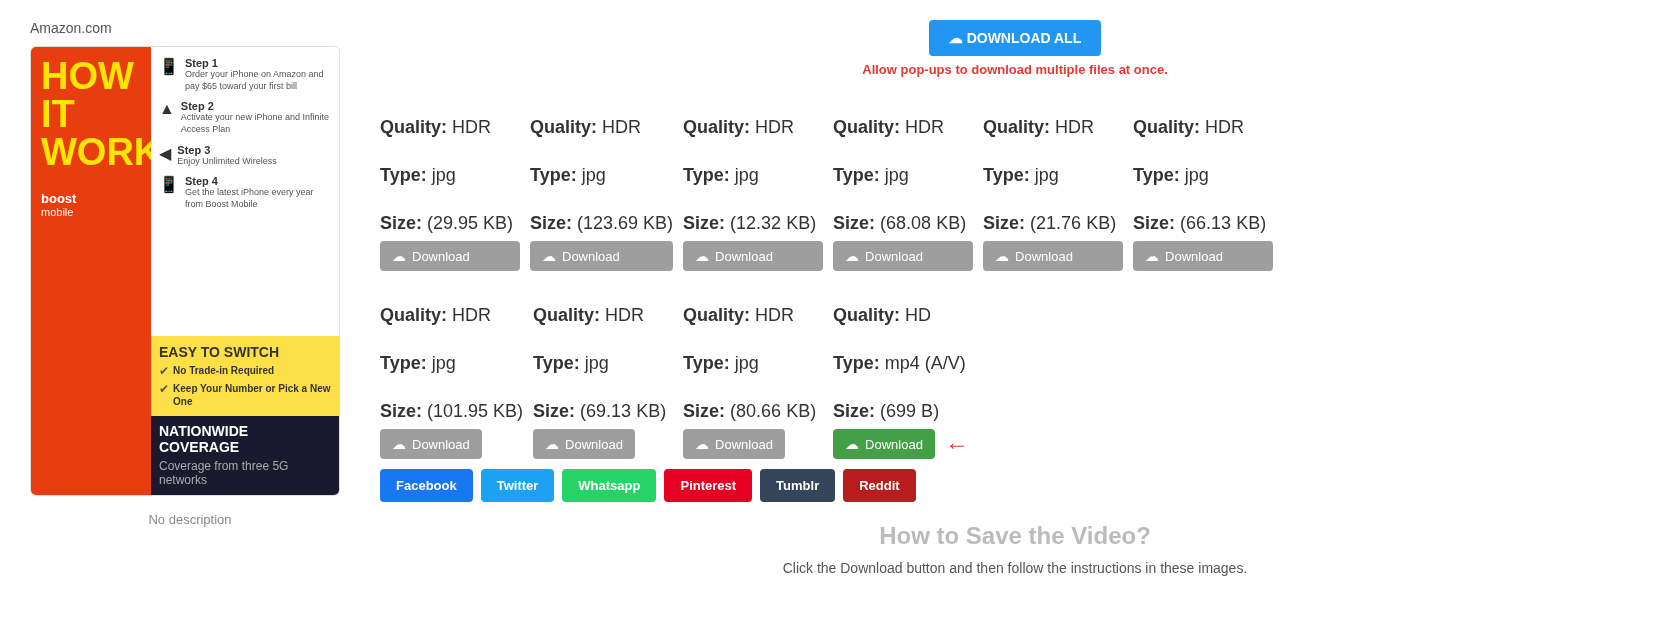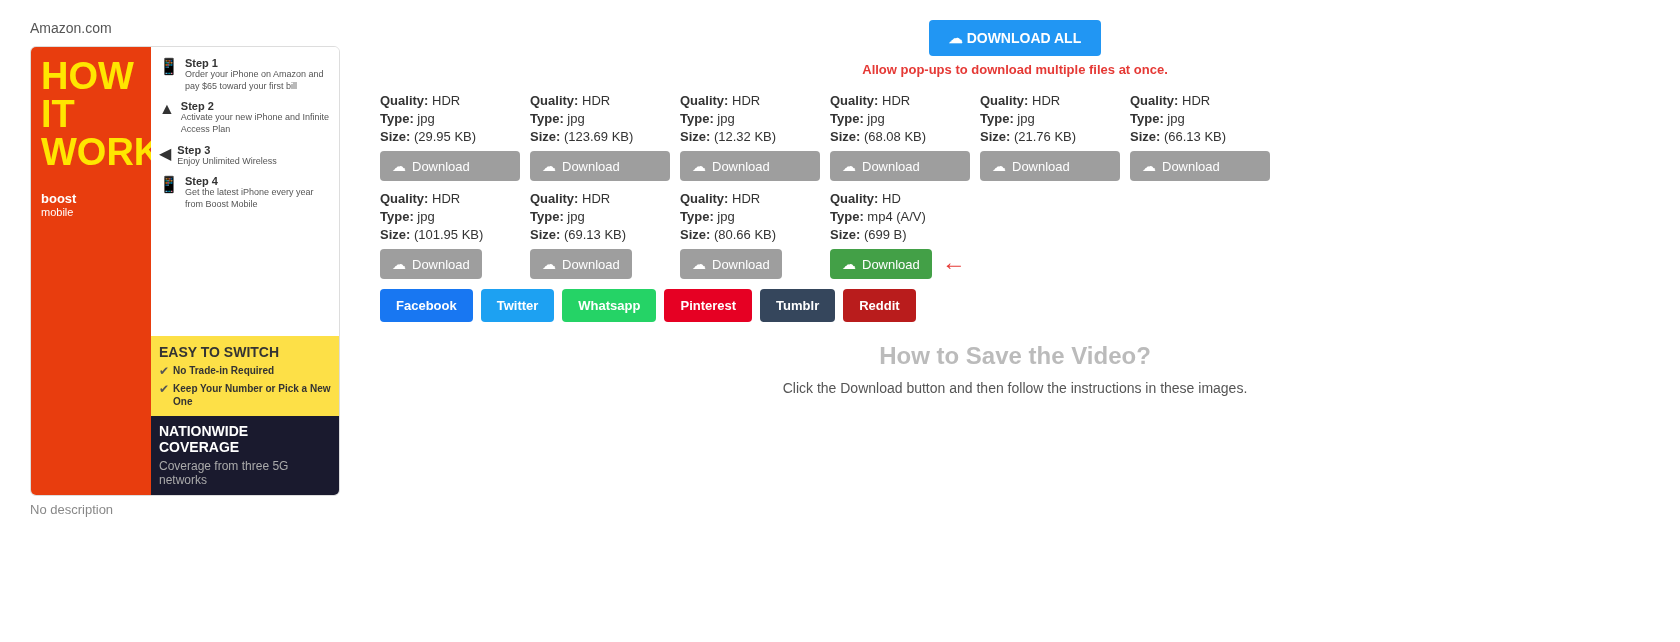--- a/index.html
+++ b/index.html
@@ -129,24 +129,24 @@
       color: #fff;
       text-transform: uppercase;
       line-height: 1.1;
     }
     .coverage-sub {
       font-size: 12px;
       color: #aaa;
       margin-top: 4px;
     }
     .no-description {
-      text-align: left;
+      text-align: center;
       color: #888;
       font-size: 13px;
-      margin-top: 6px;
+      margin-top: 16px;
     }
 
     
     .right-panel {
       flex: 1;
     }
     .download-all-btn {
       background: #2196f3;
       color: #fff;
       border: none;
@@ -169,22 +169,23 @@
       gap: 10px;
       margin-bottom: 10px;
     }
     .download-card {
       display: flex;
       flex-direction: column;
       gap: 3px;
       min-width: 140px;
     }
     .card-line {
-      font-size: 13px;
+      font-size: 18px;
       color: #333;
+      margin-top: 24px;
     }
     .card-line span {
       font-weight: bold;
     }
     .dl-btn {
       margin-top: 4px;
       background: #9e9e9e;
       color: #fff;
       border: none;
       border-radius: 4px;

